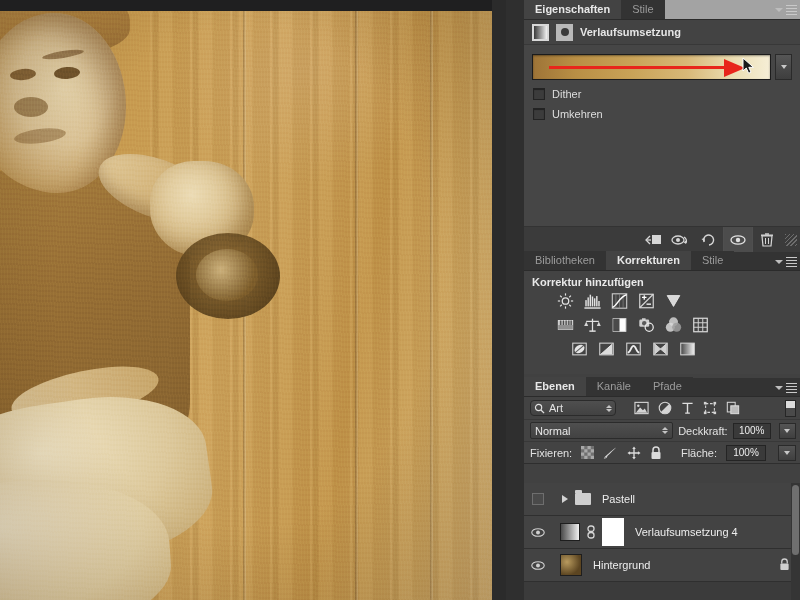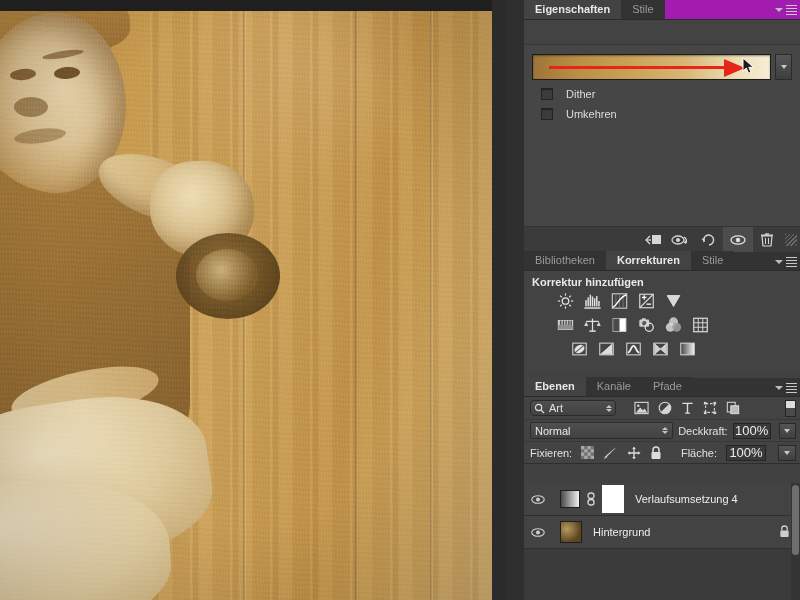--- a/index.html
+++ b/index.html
@@ -123,21 +123,21 @@
   .doc-scroll-track{
     position:absolute;left:506px;top:0;width:18px;height:600px;background:#2f2f2f;
   }
 
   
   .dock{
     position:absolute;left:524px;top:0;width:276px;height:600px;
     background:#414141;
   }
   .panel-tabs{
-    position:relative;height:19px;background:#a21caf;display:flex;align-items:flex-end;
+    position:relative;height:19px;background:#a3a3a3;display:flex;align-items:flex-end;
     border-bottom:1px solid #2b2b2b;
   }
   .ptab{
     height:19px;line-height:19px;padding:0 11px;font-size:11px;color:#9b9b9b;
     background:#333333;cursor:default;white-space:nowrap;
   }
   .ptab.active{background:#434343;color:#e8e8e8;font-weight:bold;}
   .panel-menu{
     position:absolute;right:3px;top:3px;width:20px;height:13px;display:flex;align-items:center;
     justify-content:flex-end;gap:2px;
@@ -173,21 +173,21 @@
   .grad-arrow:after{
     content:"";position:absolute;right:-20px;top:-7px;width:0;height:0;
     border-top:9px solid transparent;border-bottom:9px solid transparent;border-left:21px solid #e8251b;
   }
   .grad-drop{
     width:17px;height:26px;margin-left:4px;background:linear-gradient(180deg,#565656,#3e3e3e);
     border:1px solid #2a2a2a;box-sizing:border-box;display:flex;align-items:center;justify-content:center;
   }
   .caret{width:0;height:0;border-left:3px solid transparent;border-right:3px solid transparent;
     border-top:4px solid #c8c8c8;}
-  .chk-row{position:absolute;left:9px;display:flex;align-items:center;gap:13px;margin-left:8px;}
+  .chk-row{position:absolute;left:9px;display:flex;align-items:center;gap:7px;}
   .chk-dither{top:43px;} .chk-invert{top:63px;}
   .chkbox{width:12px;height:12px;background:#3c3c3c;border:1px solid #232323;box-sizing:border-box;
     box-shadow:inset 0 1px 1px rgba(0,0,0,.45);}
   .chk-label{font-size:11px;color:#dedede;}
   .props-footer{
     position:absolute;left:0;right:0;bottom:0;height:25px;background:#3b3b3b;
     border-top:1px solid #333;display:flex;align-items:center;justify-content:flex-end;
   }
   .pf-btn{width:28px;height:25px;display:flex;align-items:center;justify-content:center;}
   .pf-sep{width:1px;height:25px;background:#4f4f4f;}
@@ -228,21 +228,21 @@
     background:#434343;border-bottom:1px solid #383838;
   }
   .blend-select{
     width:150px;height:17px;background:linear-gradient(180deg,#4f4f4f,#424242);
     border:1px solid #2b2b2b;box-sizing:border-box;border-radius:2px;
     display:flex;align-items:center;padding:0 4px;font-size:11px;color:#eaeaea;
   }
   .lbl{font-size:11px;color:#e2e2e2;}
   .num-field{
     width:40px;height:16px;background:#3a3a3a;border:1px solid #242424;box-sizing:border-box;
-    display:flex;align-items:center;justify-content:center;font-size:13px;color:#ededed;
+    display:flex;align-items:center;justify-content:center;font-size:10px;color:#ededed;
   }
   .num-drop{
     width:18px;height:16px;margin-left:3px;background:linear-gradient(180deg,#545454,#3f3f3f);
     border:1px solid #2a2a2a;box-sizing:border-box;display:flex;align-items:center;justify-content:center;
   }
   .lock-row{
     height:21px;display:flex;align-items:center;padding:0 4px 0 6px;gap:9px;
     background:#434343;border-bottom:1px solid #2e2e2e;
   }
   .lock-icons{display:flex;align-items:center;gap:9px;}
@@ -329,20 +329,27 @@
         <div class="menu-lines">
             <i></i>
             <i></i>
             <i></i>
             <i></i>
           </div>
       </div>
     </div>
 
     <div class="props">
+      <div class="props-head">
+        <div class="ico-grad-sq"></div>
+        <div class="ico-mask-circ">
+            <i></i>
+          </div>
+        <div class="props-title">Verlaufsumsetzung</div>
+      </div>
 
       <div class="props-body">
         <div class="grad-row">
           <div class="grad-bar">
             <div class="grad-arrow"></div>
             <svg width="14" height="18" viewBox="0 0 14 18" style="position:absolute;right:14px;top:2px;">
               <path d="M1,1 L1,14 L4.3,11 L6.6,16.2 L9,15.2 L6.8,10.3 L11.5,10.3 Z" fill="#1a1a1a" stroke="#ffffff" stroke-width="1"></path>
             </svg>
           </div>
           <div class="grad-drop">
@@ -647,20 +654,28 @@
         </span>
         <span class="lbl" style="margin-left:auto;">Fläche:</span>
         <span class="num-field">100%</span>
         <span class="num-drop">
             <span class="caret"></span>
           </span>
       </div>
 
       <div class="layer-list">
 
+        <div class="layer-row">
+          <div class="chk-cell">
+            <div class="chk-sq"></div>
+          </div>
+          <div class="grp-arrow"></div>
+          <div class="folder"></div>
+          <div class="layer-name">Pastell</div>
+        </div>
 
 
         <div class="layer-row">
           <div class="eye-cell">
             <svg width="16" height="11" viewBox="0 0 18 12">
               <ellipse cx="9" cy="6" rx="7" ry="4.2" fill="none" stroke="#cfcfcf" stroke-width="1.3"></ellipse>
               <circle cx="9" cy="6" r="2.2" fill="#cfcfcf"></circle>
             </svg>
           </div>
           <div class="thumb-grad"></div>

